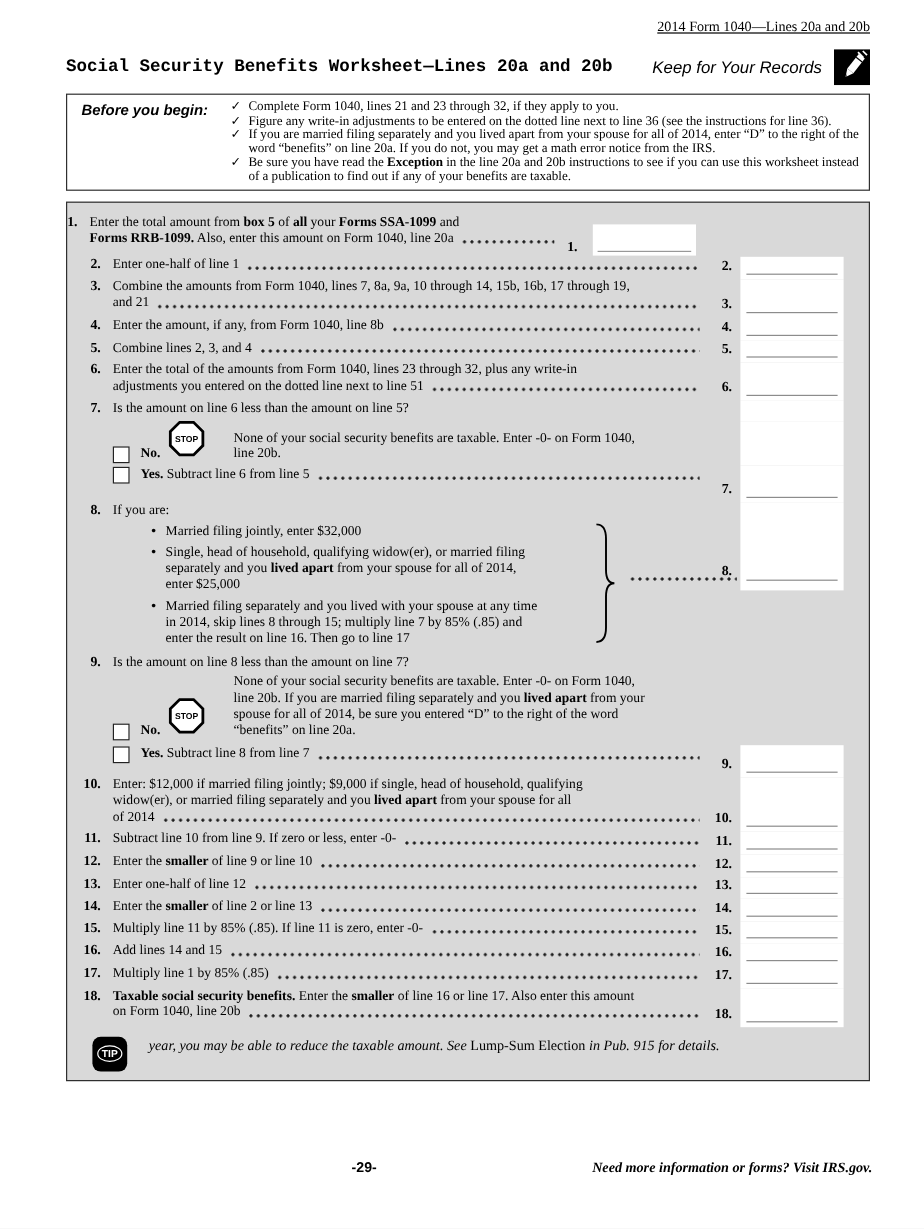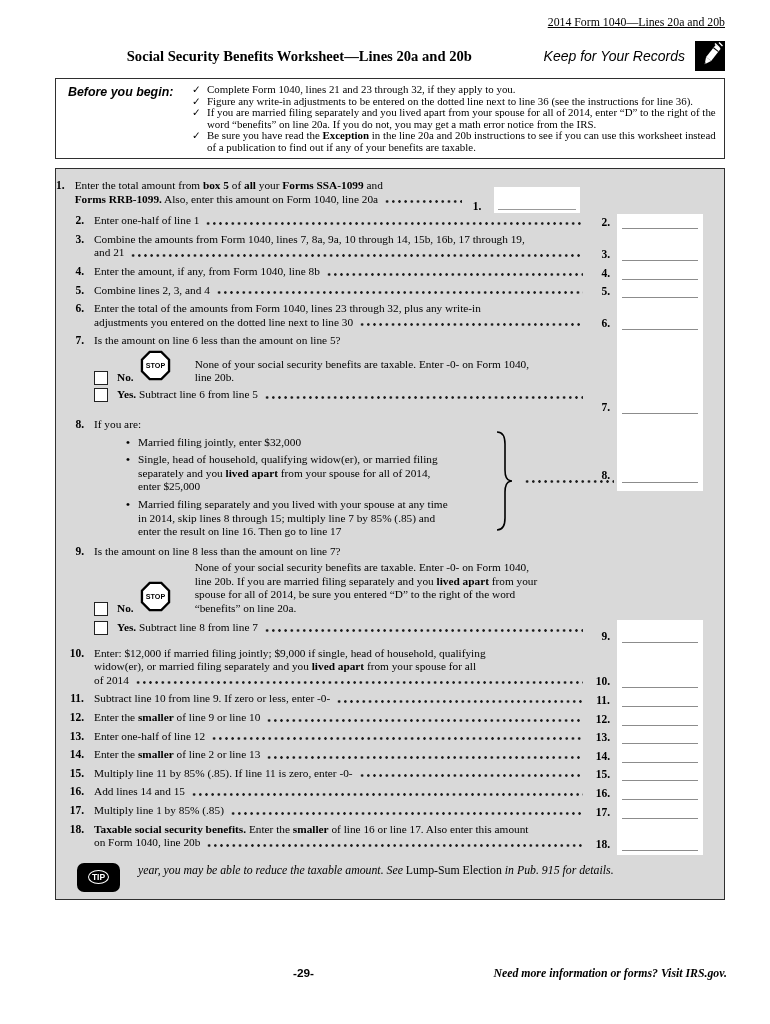--- a/index.html
+++ b/index.html
@@ -4,21 +4,21 @@
 <style>
   html,body{margin:0;padding:0;}
   body{width:770px;height:1024px;background:#fff;color:#000;
        font-family:"Liberation Serif",serif;position:relative;overflow:hidden;}
   .content{margin:0 45px 0 55px;position:relative;}
 
   
   .pagehead{padding-top:15px;text-align:right;font-size:11.8px;}
   .pagehead span{text-decoration:underline;}
   .titlerow{display:flex;align-items:center;margin-top:11px;}
-  .maintitle{flex:1;font-family:Liberation Serif, serif;font-weight:bold;font-size:14.6px;text-align:center;}
+  .maintitle{flex:1;font-family:Liberation Mono, monospace;font-weight:bold;font-size:14.6px;}
   .keep{font-family:"Liberation Sans",sans-serif;font-style:italic;font-size:14px;margin-right:10px;}
   .pencilbox{width:30px;height:30px;display:block;}
 
   
   .beforebox{border:1.4px solid #2f2f2f;margin-top:7px;display:flex;padding:5px 8px 5px 12px;background:#fff;}
   .blabel{font-family:"Liberation Sans",sans-serif;font-weight:bold;font-style:italic;
           font-size:12.4px;width:124px;flex:none;padding-top:1px;}
   .blist{flex:1;font-size:10.9px;line-height:11.5px;}
   .chkitem{display:flex;}
   .check{width:15px;flex:none;font-size:10.5px;}
@@ -55,35 +55,35 @@
   .stopwrap{flex:none;margin:-1px 24px 0 6px;}
   .noText{flex:1;min-width:0;}
   .yesline{flex:1;min-width:0;}
   .r7q .body,.r9q .body{padding-bottom:3px;}
   .r7no .body{padding-bottom:2px;}
   .r9no .body{padding-bottom:4px;}
   .r7yes .body{padding-bottom:16px;}
   .r9yes .body{padding-bottom:12px;}
 
   
-  .r8 .body{display:flex;padding-bottom:6px;}
+  .r8 .body{display:flex;padding-bottom:6px;align-items:center;}
   .b8left{width:400px;flex:none;}
   .bullet{position:relative;padding-left:44px;margin-top:4px;}
   .bullet .line:first-child::before{content:"•";position:absolute;left:32px;font-weight:bold;}
   .brace{flex:none;margin-top:13px;}
   .l8{width:90px;height:12px;flex:none;align-self:flex-start;margin:54px 2px 0 10px;
       background-image:radial-gradient(circle,#1c1c1c 1.05px,transparent 1.5px);
       background-size:6.2px 3px;background-repeat:repeat-x;background-position:left bottom 1px;}
   .r8 .numlabel{align-self:start;padding-top:51px;}
   .r8 .ans{background:linear-gradient(#fff,#fff) top left/100% 73px no-repeat;}
   .r8 .ans::after{content:"";position:absolute;left:5px;right:5px;top:64px;border-bottom:1.8px solid #8c8c8c;}
 
   
   .tiprow{display:flex;margin:8px 0 0 21px;align-items:flex-start;}
-  .tipicon{width:43px;height:29px;background:#000;border-radius:7px;flex:none;
+  .tipicon{width:29px;height:29px;background:#000;border-radius:7px;flex:none;
            display:flex;align-items:center;justify-content:center;margin-right:18px;}
   .tipicon span{color:#fff;border:1.4px solid #fff;border-radius:50%;padding:2px 3px 1px 3px;
                 font-family:"Liberation Sans",sans-serif;font-weight:bold;font-size:8.5px;line-height:9px;}
   .tiptext .line{line-height:14.4px;font-size:11.8px;white-space:pre;}
 
   
   .footer{position:absolute;left:55px;right:43px;top:966px;}
   .pageno{position:absolute;left:238px;font-family:"Liberation Sans",sans-serif;font-weight:bold;font-size:11.8px;}
   .footnote{text-align:right;font-weight:bold;font-style:italic;font-size:11.8px;}
 </style>
@@ -180,21 +180,21 @@
           <div class="line lastline"><span>Combine lines 2, 3, and 4</span><span class="leader"></span></div>
         </div>
       <div class="numlabel">5.</div>
       <div class="ans white uline"></div>
     </div>
 
     <div class="row">
       <div class="num">6.</div>
       <div class="body">
           <div class="line"><span>Enter the total of the amounts from Form 1040, lines 23 through 32, plus any write-in</span></div>
-          <div class="line lastline"><span>adjustments you entered on the dotted line next to line 30</span><span class="leader"></span></div>
+          <div class="line lastline"><span>adjustments you entered on the dotted line next to line 51</span><span class="leader"></span></div>
         </div>
       <div class="numlabel">6.</div>
       <div class="ans white uline"></div>
     </div>
 
     <div class="row r7q">
       <div class="num">7.</div>
       <div class="body">
           <div class="line"><span>Is the amount on line 6 less than the amount on line 5?</span></div>
         </div>

